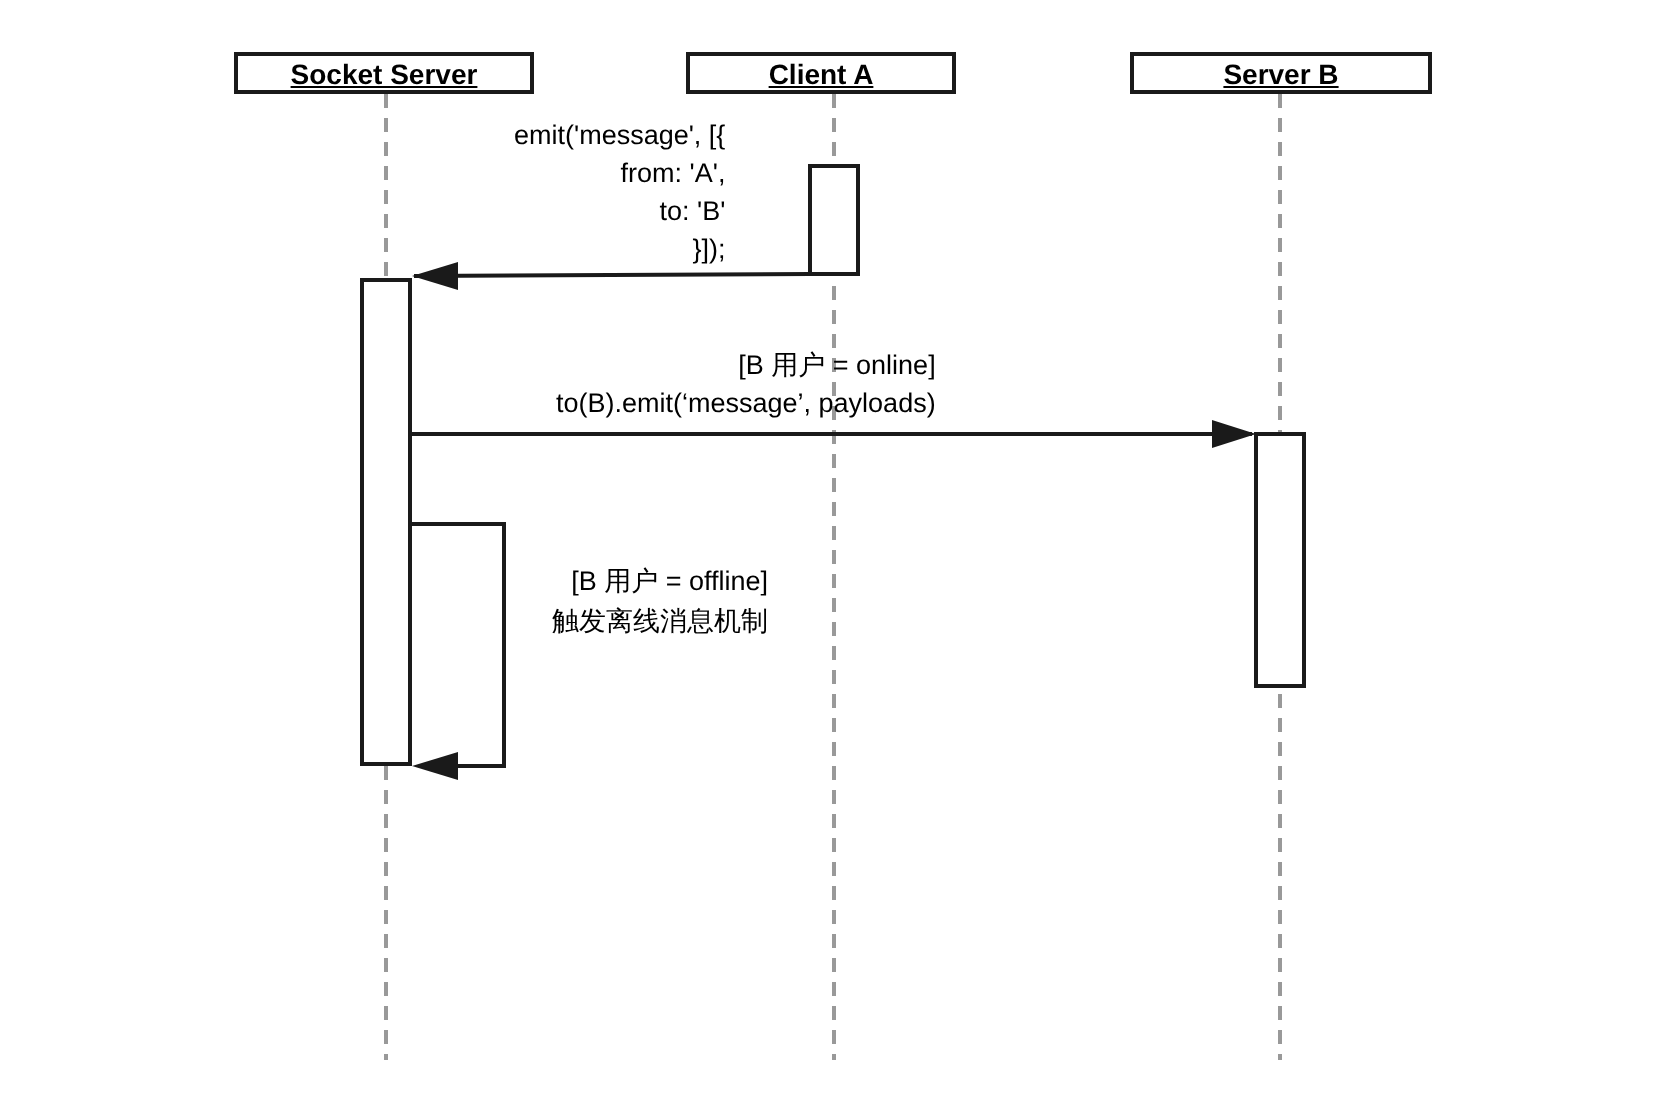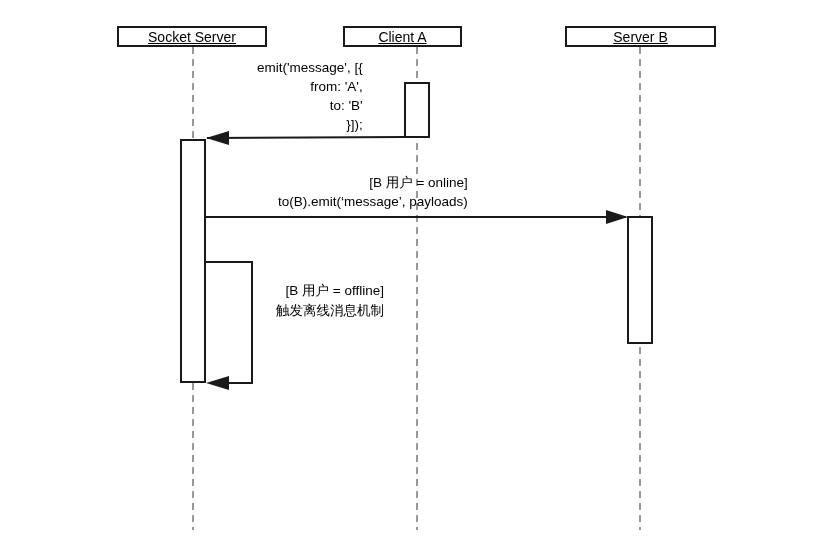--- a/index.html
+++ b/index.html
@@ -26,27 +26,27 @@
     height: 21px;
     box-sizing: border-box;
     border: 2px solid #1a1a1a;
     background: #ffffff;
     display: flex;
     align-items: center;
     justify-content: center;
   }
   .actor-box .actor-label {
     font-size: 14px;
-    font-weight: normal;
+    font-weight: bold;
     text-decoration: underline;
     color: #000000;
     white-space: nowrap;
   }
   .actor-socket { left: 117px; width: 150px; }
-  .actor-client-a { left: 343px; width: 119px; }
+  .actor-client-a { left: 343px; width: 135px; }
   .actor-client-b { left: 565px; width: 151px; }
   .msg-label {
     position: absolute;
     font-size: 13.5px;
     line-height: 19px;
     color: #000000;
     white-space: pre;
     text-align: right;
   }
   .msg1-label { left: 257px; top: 58px; }

